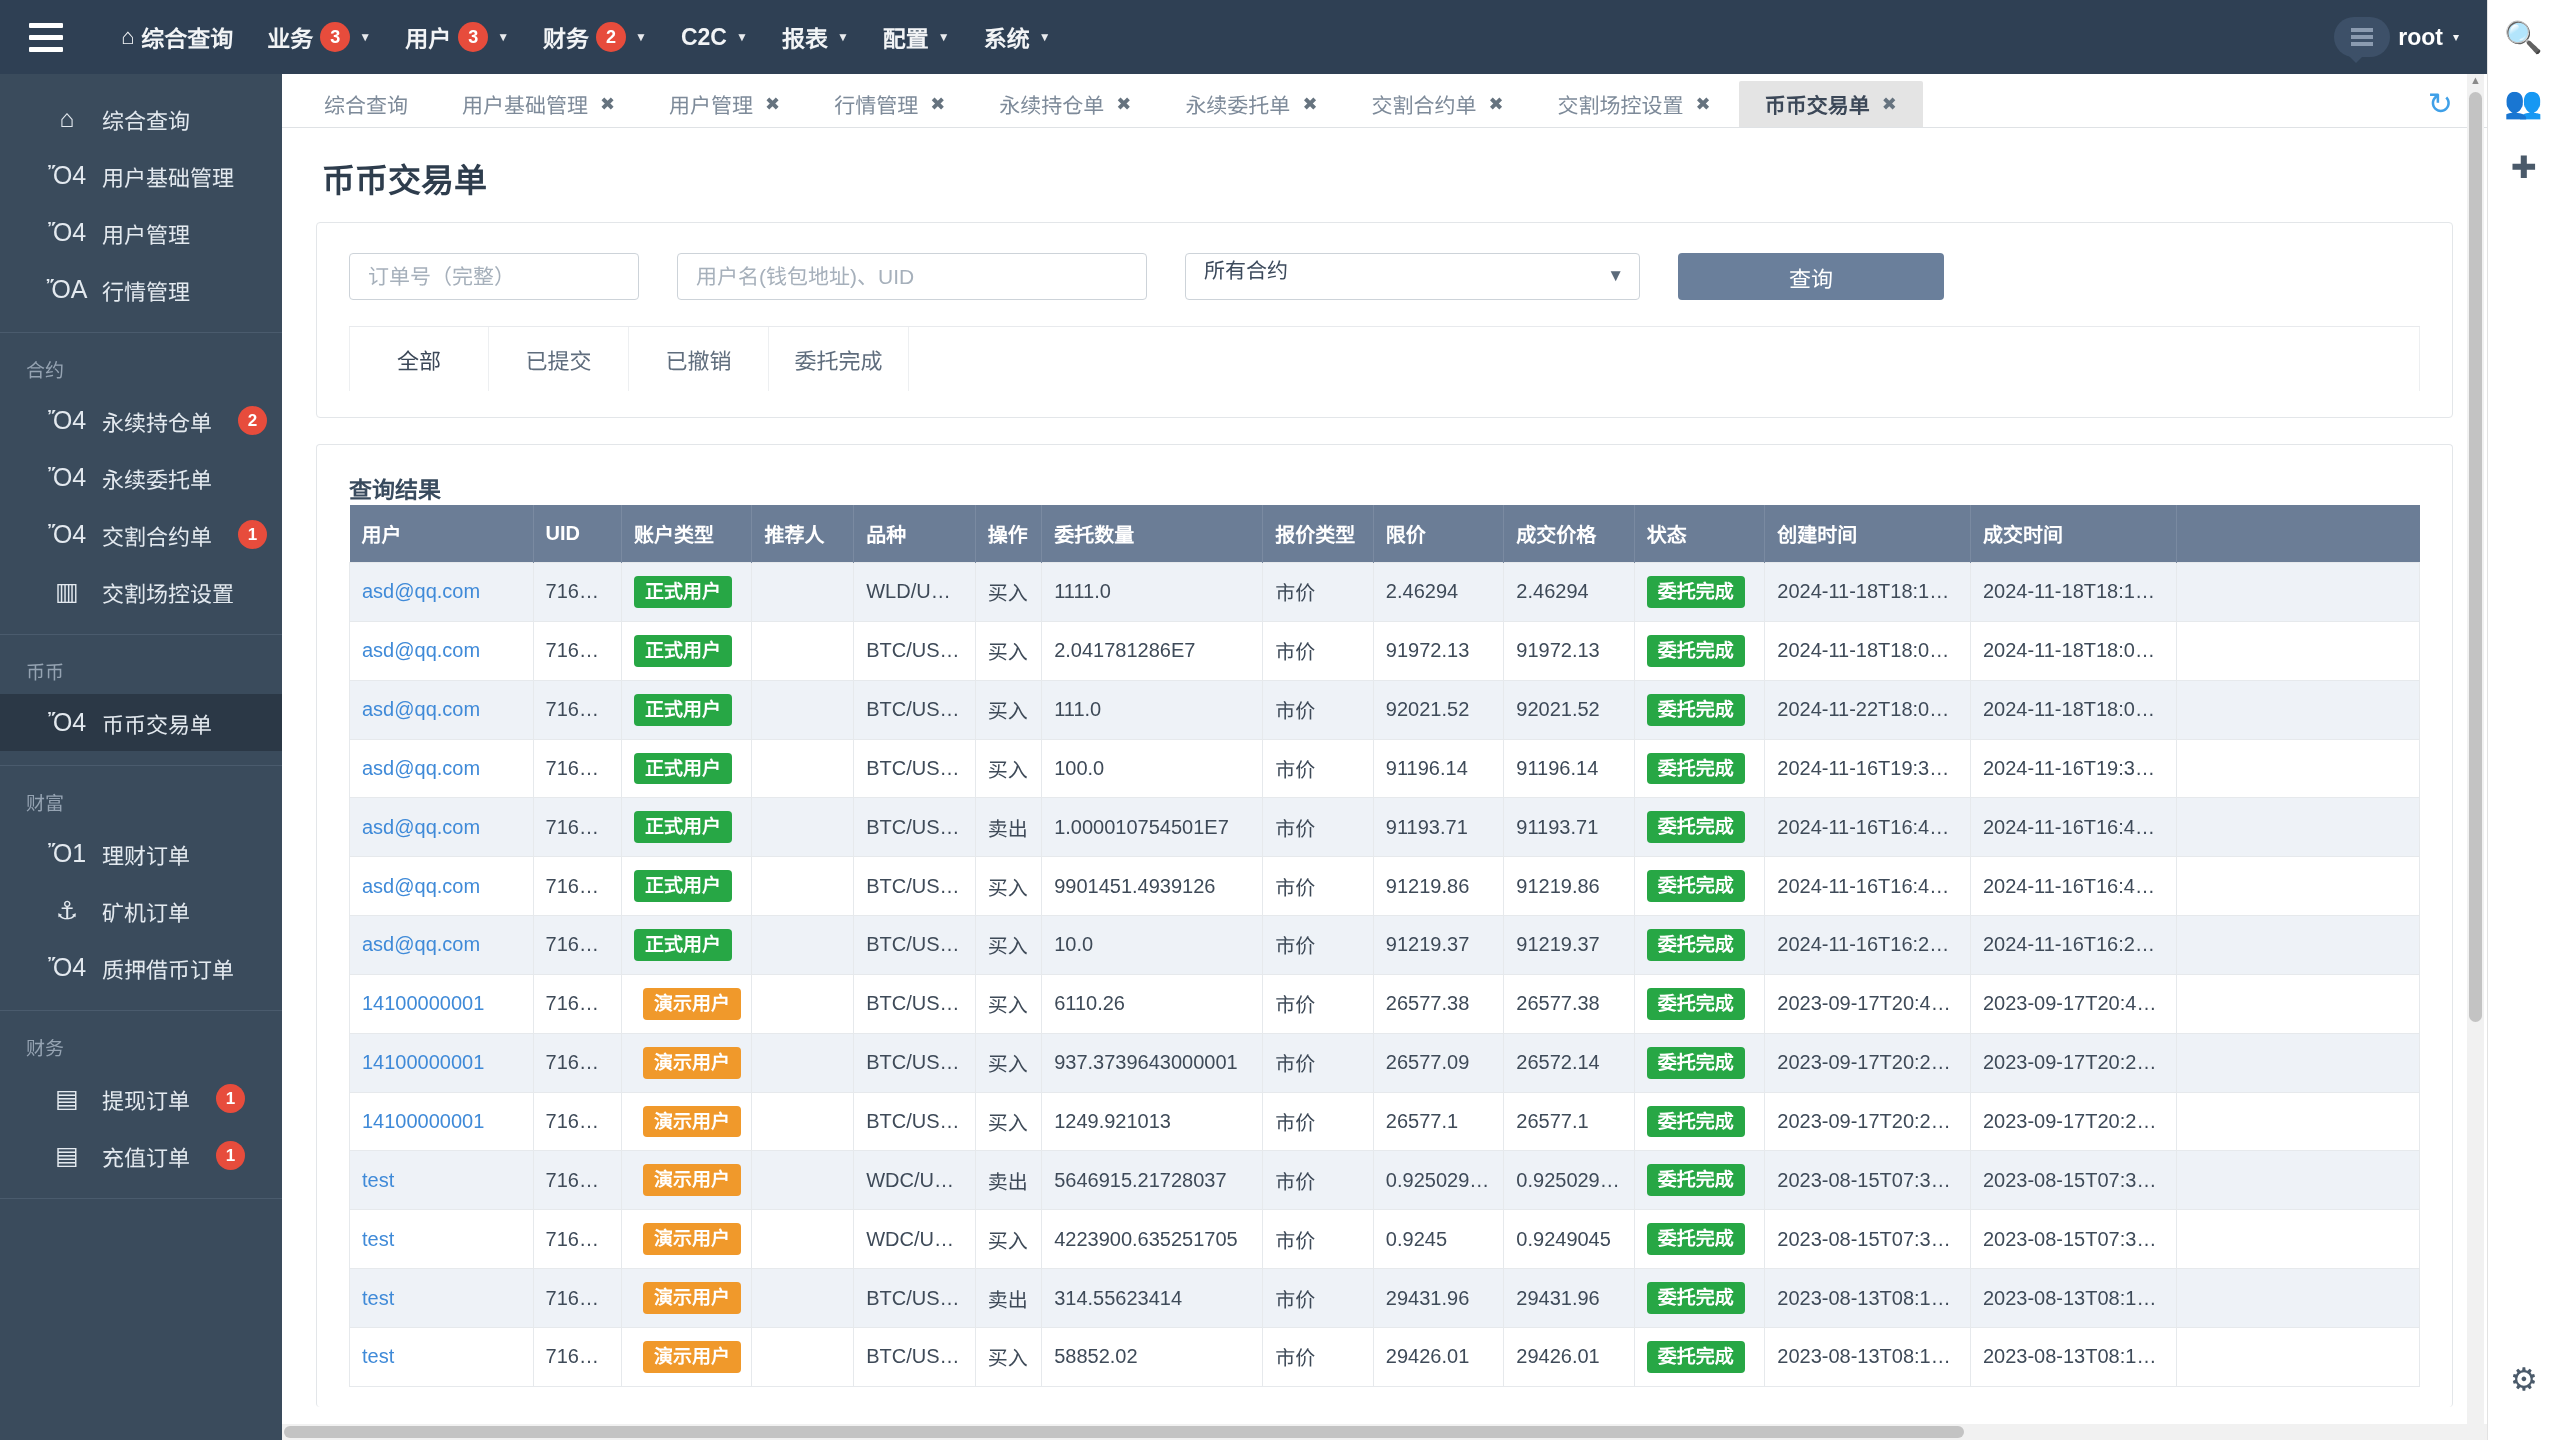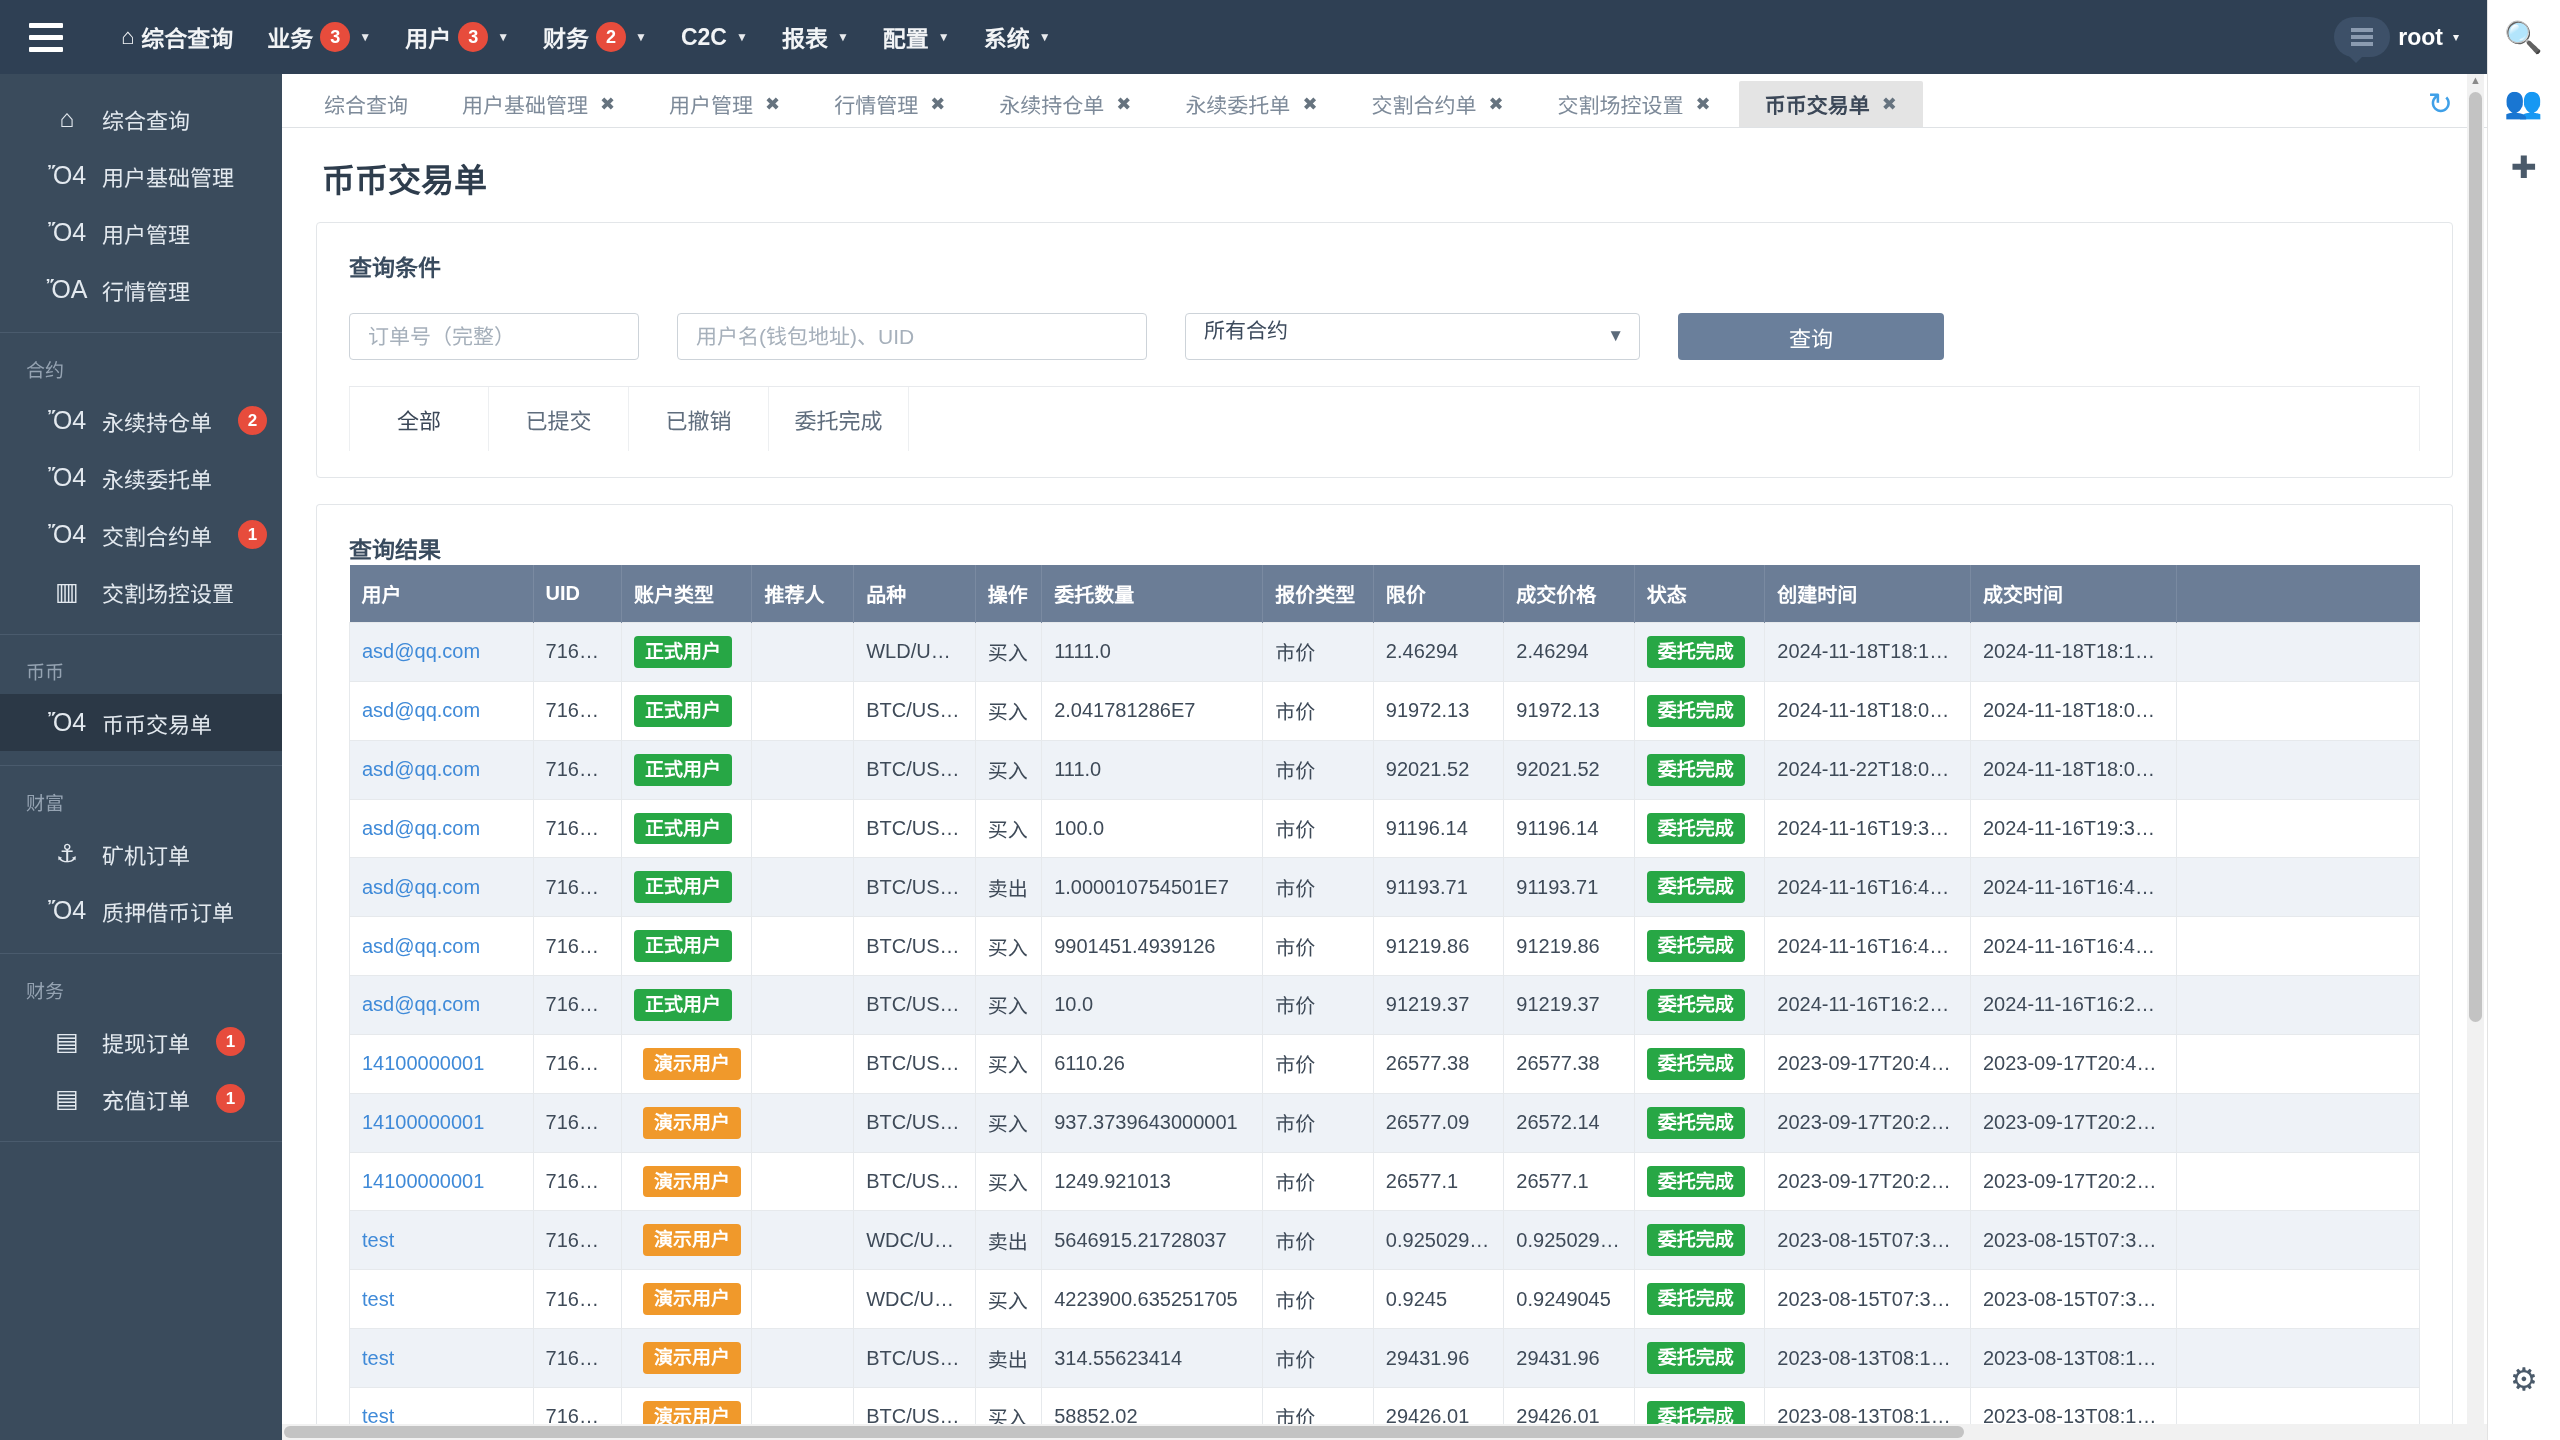--- a/index.html
+++ b/index.html
@@ -301,20 +301,24 @@
     <div class="side-group">
       <div class="side-title">币币</div>
       <div class="side-item active">
         <span class="si-ico">Ὄ4</span>
         <span>币币交易单</span>
       </div>
     </div>
     <div class="side-group">
       <div class="side-title">财富</div>
       <div class="side-item">
+        <span class="si-ico">Ὄ1</span>
+        <span>理财订单</span>
+      </div>
+      <div class="side-item">
         <span class="si-ico">⚓</span>
         <span>矿机订单</span>
       </div>
       <div class="side-item">
         <span class="si-ico">Ὄ4</span>
         <span>质押借币订单</span>
       </div>
     </div>
     <div class="side-group">
       <div class="side-title">财务</div>
@@ -370,21 +374,20 @@
           <span>币币交易单</span>
           <span class="x">✖</span>
         </div>
       </div>
     <div class="refresh-ico">↻</div>
   </div>
 
   <div class="page-title">币币交易单</div>
 
   <div class="panel">
-    <div class="panel-head">查询条件</div>
     <div class="filter-row">
       <input class="inp" id="order-no" type="text" placeholder="订单号（完整）" style="">
       <input class="inp" id="user-q" type="text" placeholder="用户名(钱包地址)、UID" style="">
       <div class="sel-wrap">
         <select class="sel" id="contract-select"><option value="所有合约">所有合约</option></select>
         <span class="sel-caret">▼</span>
       </div>
       <button class="btn-query">查询</button>
     </div>
     <div class="status-tabs" id="status-tabs">

